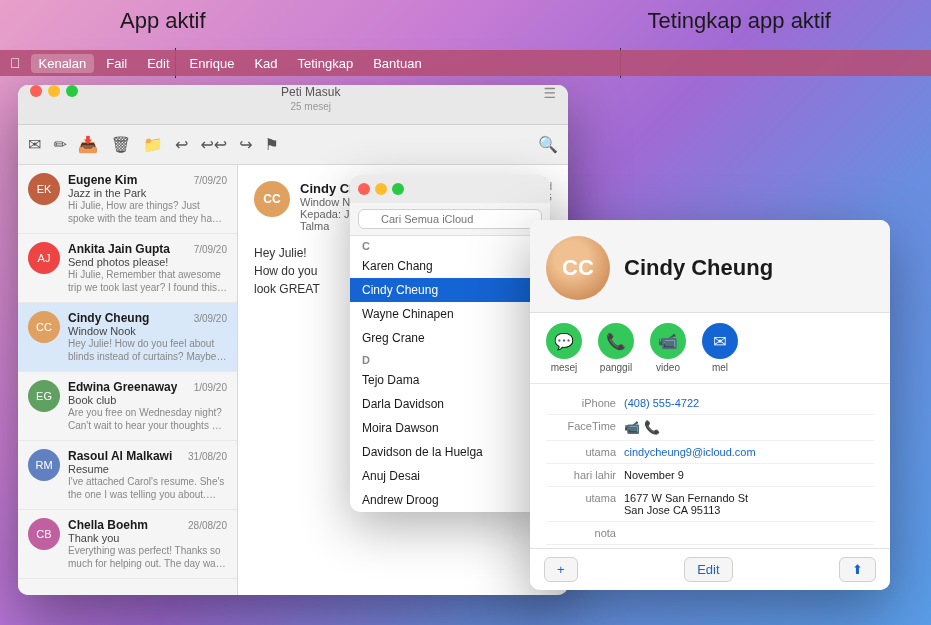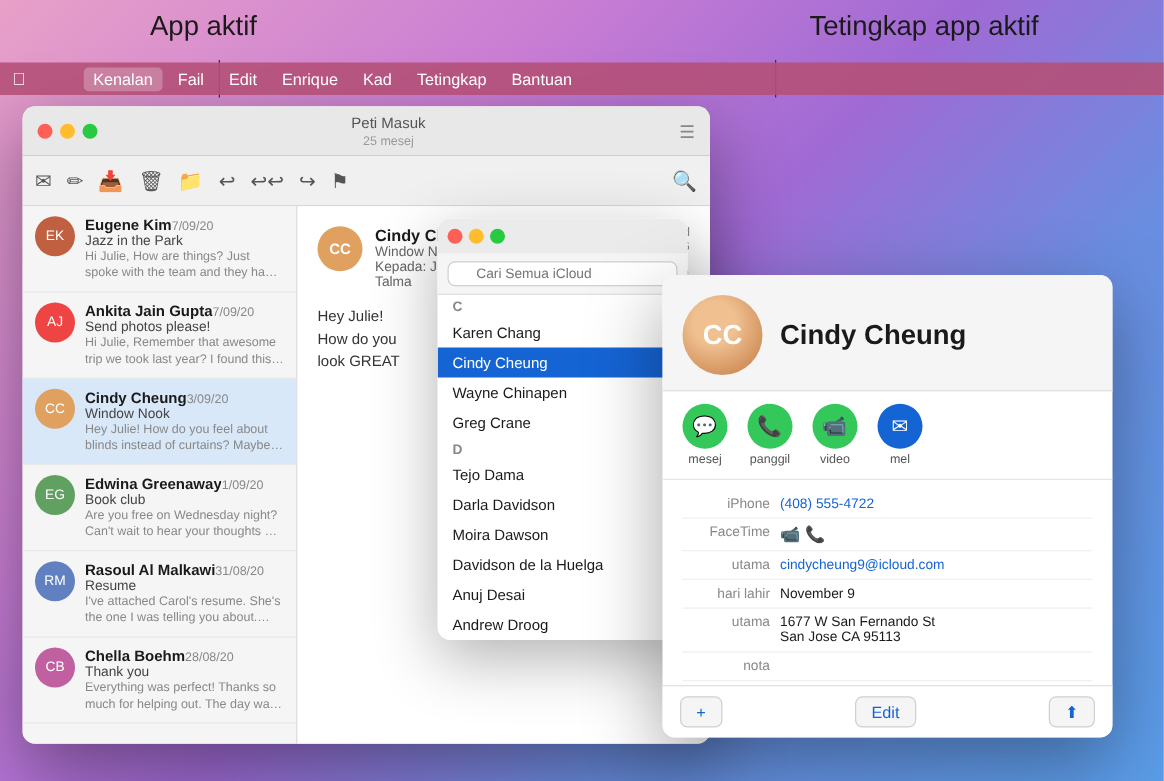--- a/index.html
+++ b/index.html
@@ -64,42 +64,41 @@
     .menubar-item {
       font-size: 13px;
       color: white;
       padding: 2px 8px;
       border-radius: 4px;
       cursor: default;
       font-weight: 500;
     }
     .menubar-item.active {
       background: rgba(255,255,255,0.25);
-      margin-left: 36px;
     }
 
     
     .mail-window {
       position: absolute;
       top: 85px;
       left: 18px;
       width: 550px;
       height: 510px;
       background: #f5f5f5;
       border-radius: 10px;
       box-shadow: 0 20px 60px rgba(0,0,0,0.4);
       overflow: hidden;
       z-index: 50;
     }
 
     .mail-titlebar {
       height: 40px;
       background: #e8e8e8;
       display: flex;
-      align-items: center;
+      align-items: flex-start;
       padding: 0 12px;
       gap: 6px;
       border-bottom: 1px solid #d0d0d0;
     }
     .traffic-light {
       width: 12px; height: 12px;
       border-radius: 50%;
       display: inline-block;
     }
     .tl-red { background: #ff5f57; }
@@ -164,20 +163,21 @@
       display: flex;
       align-items: center;
       justify-content: center;
       font-size: 11px;
       font-weight: 400;
       color: white;
     }
     .mail-item-content { flex: 1; min-width: 0; }
     .mail-item-header {
       display: flex;
+      justify-content: space-between;
       align-items: baseline;
     }
     .mail-item-name {
       font-size: 12px;
       font-weight: 600;
       color: #1a1a1a;
       white-space: nowrap;
       overflow: hidden;
       text-overflow: ellipsis;
     }

